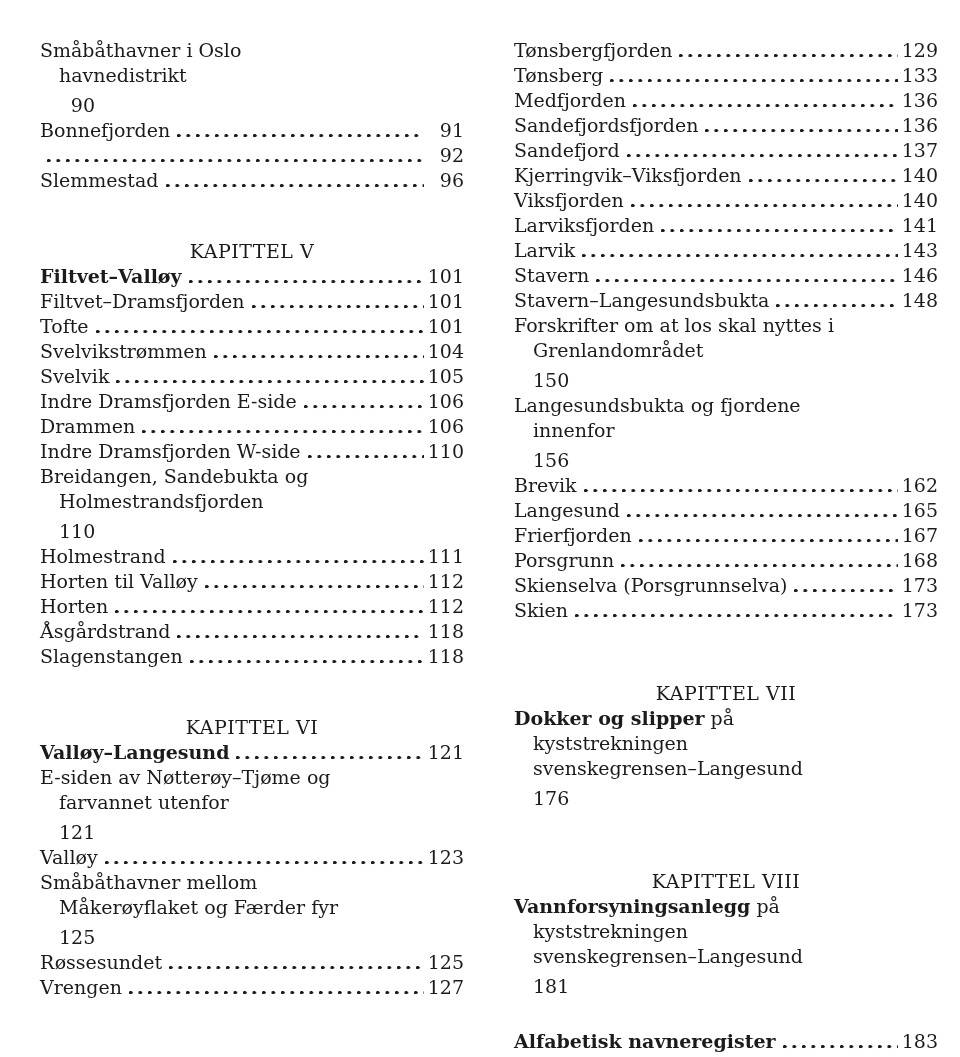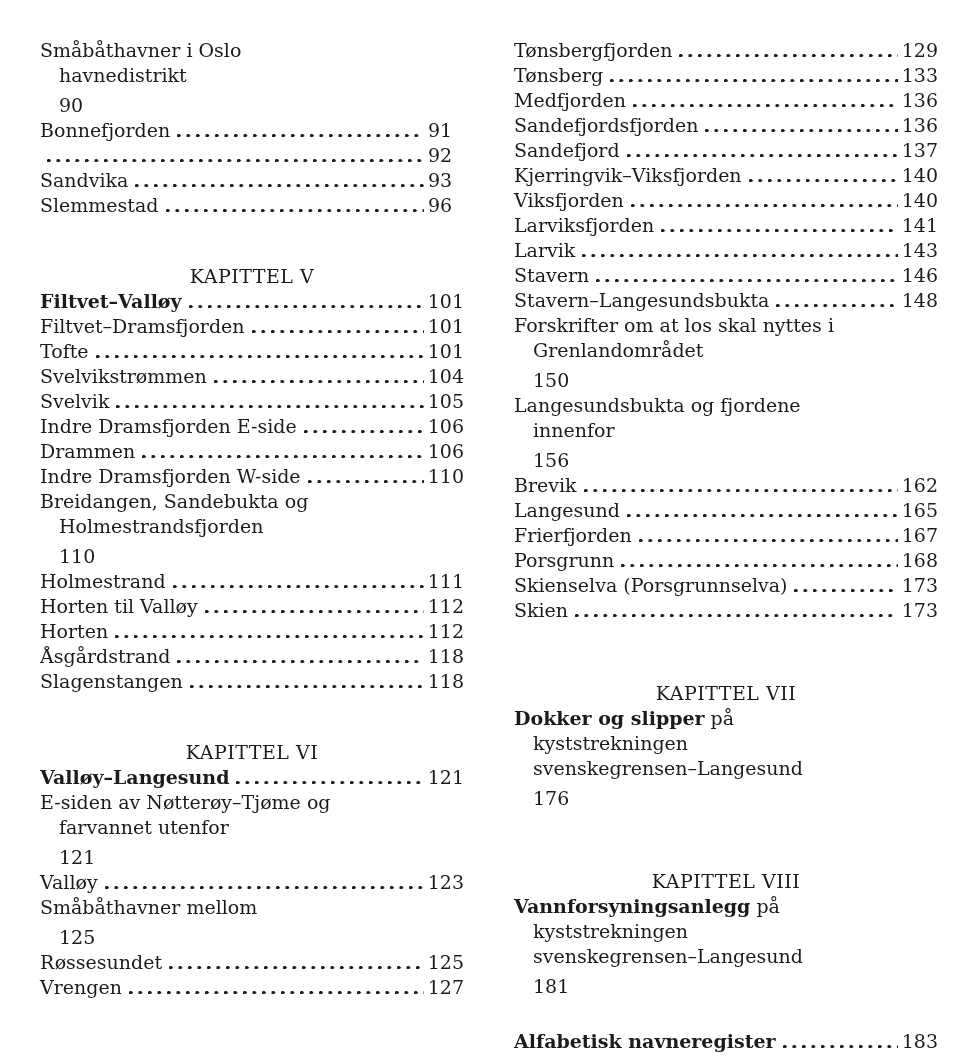--- a/index.html
+++ b/index.html
@@ -46,20 +46,21 @@
     align-self: flex-end;
     margin: 0 4px 5px 7px;
     background-image: radial-gradient(circle at 1.8px 2.6px, #1b1b1b 1.55px, transparent 1.95px);
     background-size: 9.5px 5px;
     background-repeat: repeat-x;
   }
 
   .pagenum {
     flex: 0 0 auto;
     min-width: 36px;
+    text-align: right;
   }
 </style>
 </head>
 <body style="background: rgb(255, 255, 255); color: rgb(27, 27, 27);">
 
 <div class="page">
   <div class="column col-left">
       <div class="toc-section">
         <div class="line">
           <span class="label"><span>Småbåthavner i Oslo</span></span>
@@ -72,25 +73,20 @@
         <div class="line">
           <span class="label"><span>Bonnefjorden</span></span>
           <span class="dots"></span>
           <span class="pagenum">91</span>
         </div>
         <div class="line">
           <span class="dots"></span>
           <span class="pagenum">92</span>
         </div>
         <div class="line">
-          <span class="label"><span>Sandvika</span></span>
-          <span class="dots"></span>
-          <span class="pagenum">93</span>
-        </div>
-        <div class="line">
           <span class="label"><span>Slemmestad</span></span>
           <span class="dots"></span>
           <span class="pagenum">96</span>
         </div>
       </div>
       <div class="toc-section">
         <div class="chapter-heading">KAPITTEL V</div>
         <div class="line">
           <span class="label"><span class="bold">Filtvet–Valløy</span></span>
           <span class="dots"></span>
@@ -182,20 +178,21 @@
         </div>
         <div class="line">
           <span class="label"><span>Valløy</span></span>
           <span class="dots"></span>
           <span class="pagenum">123</span>
         </div>
         <div class="line">
           <span class="label"><span>Småbåthavner mellom</span></span>
         </div>
         <div class="line indent">
+          <span class="label"><span>Måkerøyflaket og Færder fyr</span></span>
           <span class="dots"></span>
           <span class="pagenum">125</span>
         </div>
         <div class="line">
           <span class="label"><span>Røssesundet</span></span>
           <span class="dots"></span>
           <span class="pagenum">125</span>
         </div>
         <div class="line">
           <span class="label"><span>Vrengen</span></span>

